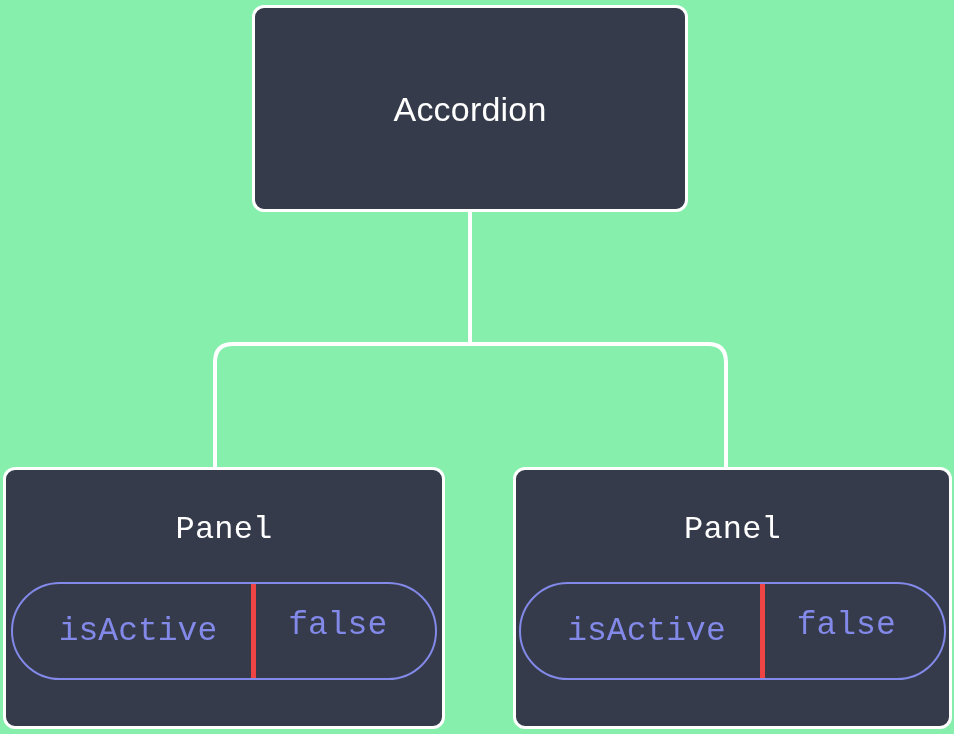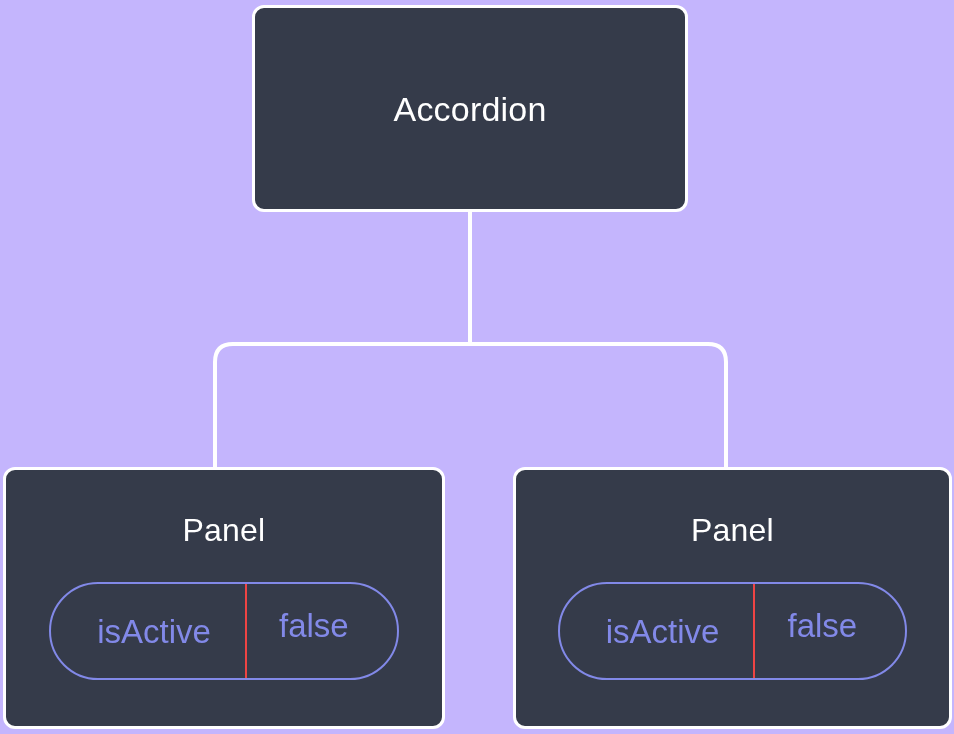--- a/index.html
+++ b/index.html
@@ -13,21 +13,21 @@
     height: 734px;
     overflow: hidden;
     font-family: "Liberation Sans", sans-serif;
     background: #4c666f;
   }
 
   #canvas {
     position: relative;
     width: 954px;
     height: 734px;
-    background: #c4b5fd;
+    background: #86efac;
     overflow: hidden;
   }
 
   
   #edges {
     position: absolute;
     left: 0;
     top: 0;
     width: 954px;
     height: 734px;
@@ -54,20 +54,21 @@
     height: 207px;
     justify-content: center;
   }
 
   
   .node--leaf {
     top: 467px;
     height: 262px;
     justify-content: flex-start;
     padding-top: 44px;
+    font-family: Liberation Mono, monospace;
   }
 
   .node--leaf-left {
     left: 3px;
     width: 442px;
   }
 
   .node--leaf-right {
     left: 513px;
     width: 439px;
@@ -111,21 +112,21 @@
     white-space: nowrap;
     box-sizing: border-box;
   }
 
   .chip-key {
     padding: 0 34px 0 46px;
   }
 
   .chip-value {
     padding: 0 48px 12px 32px;
-    border-left: 2px solid #ef4444;
+    border-left: 5px solid #ef4444;
   }
 </style>
 </head>
 <body>
 
 <div id="canvas">
 
   <svg id="edges" viewBox="0 0 954 734" width="954" height="734" xmlns="http://www.w3.org/2000/svg">
 
     <path d="M 470 211 L 470 344" fill="none" stroke="#ffffff" stroke-width="4" stroke-linecap="butt"></path>

